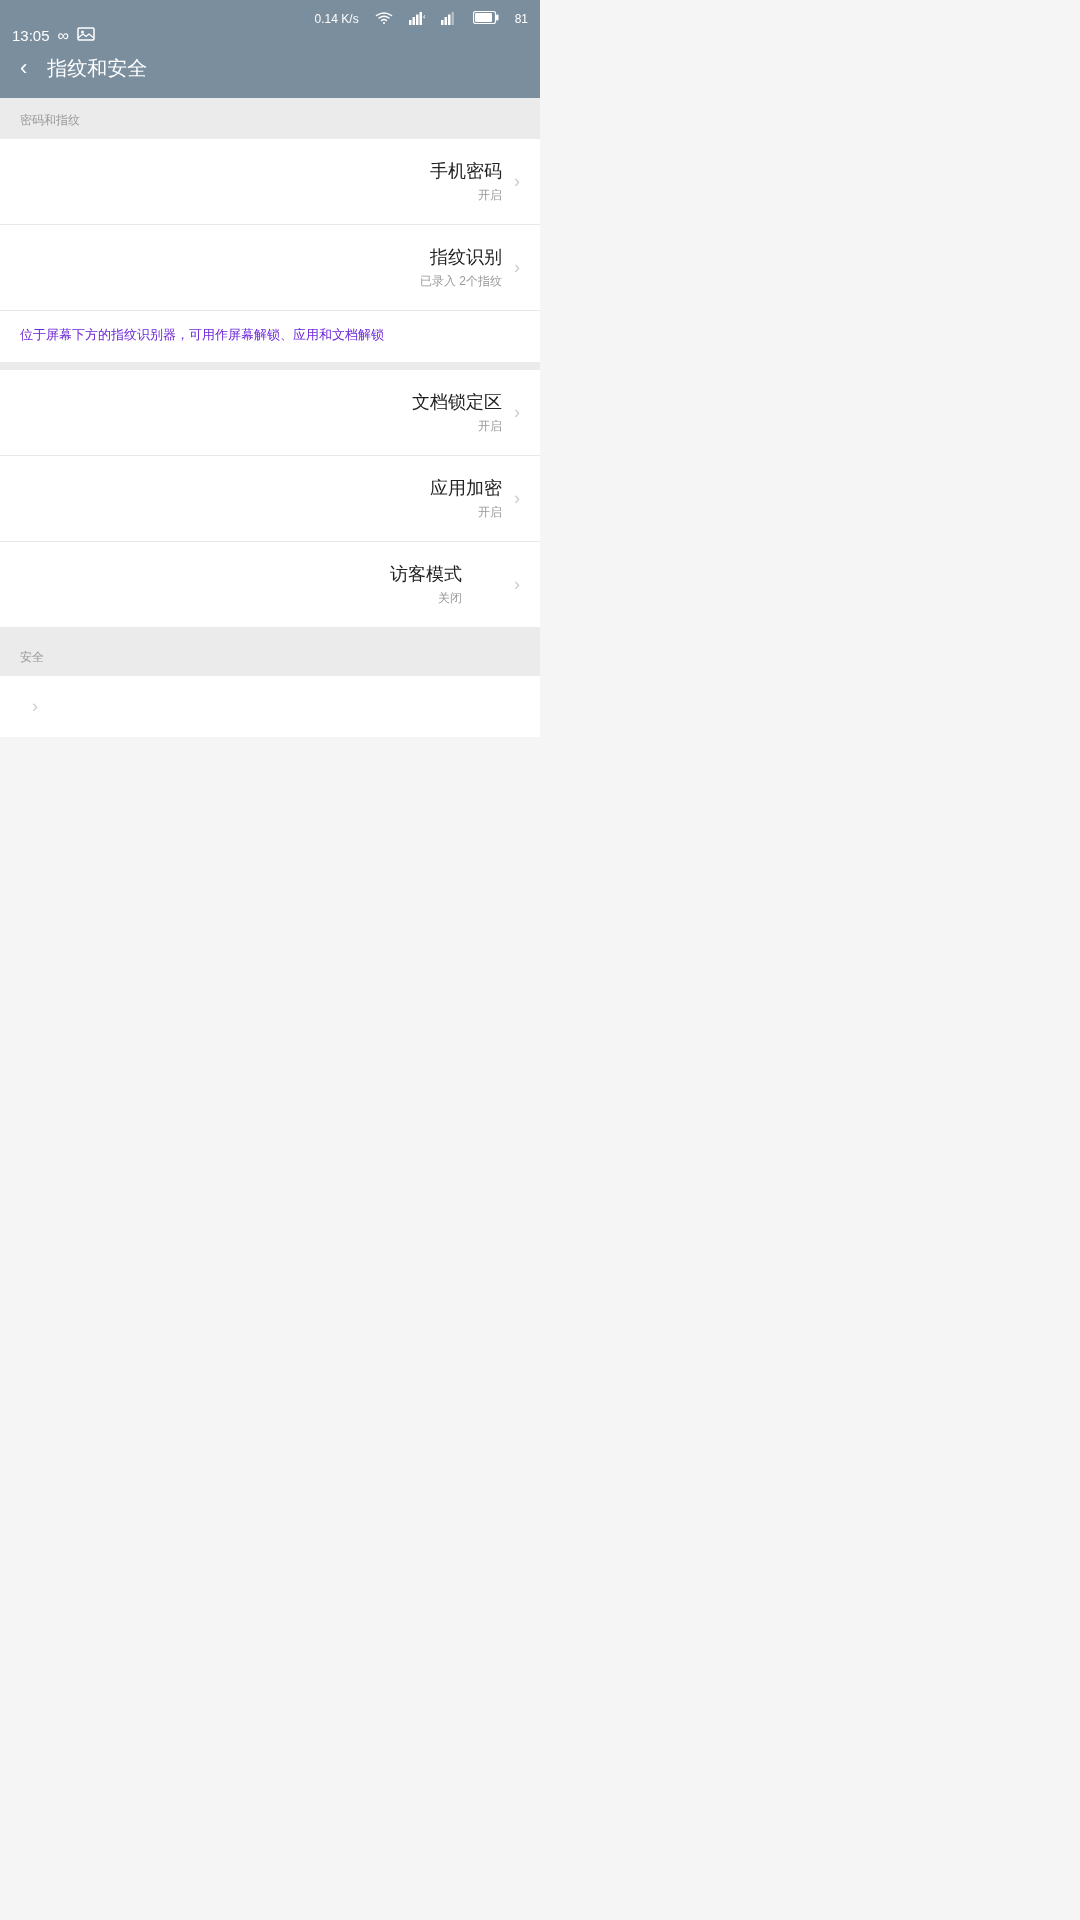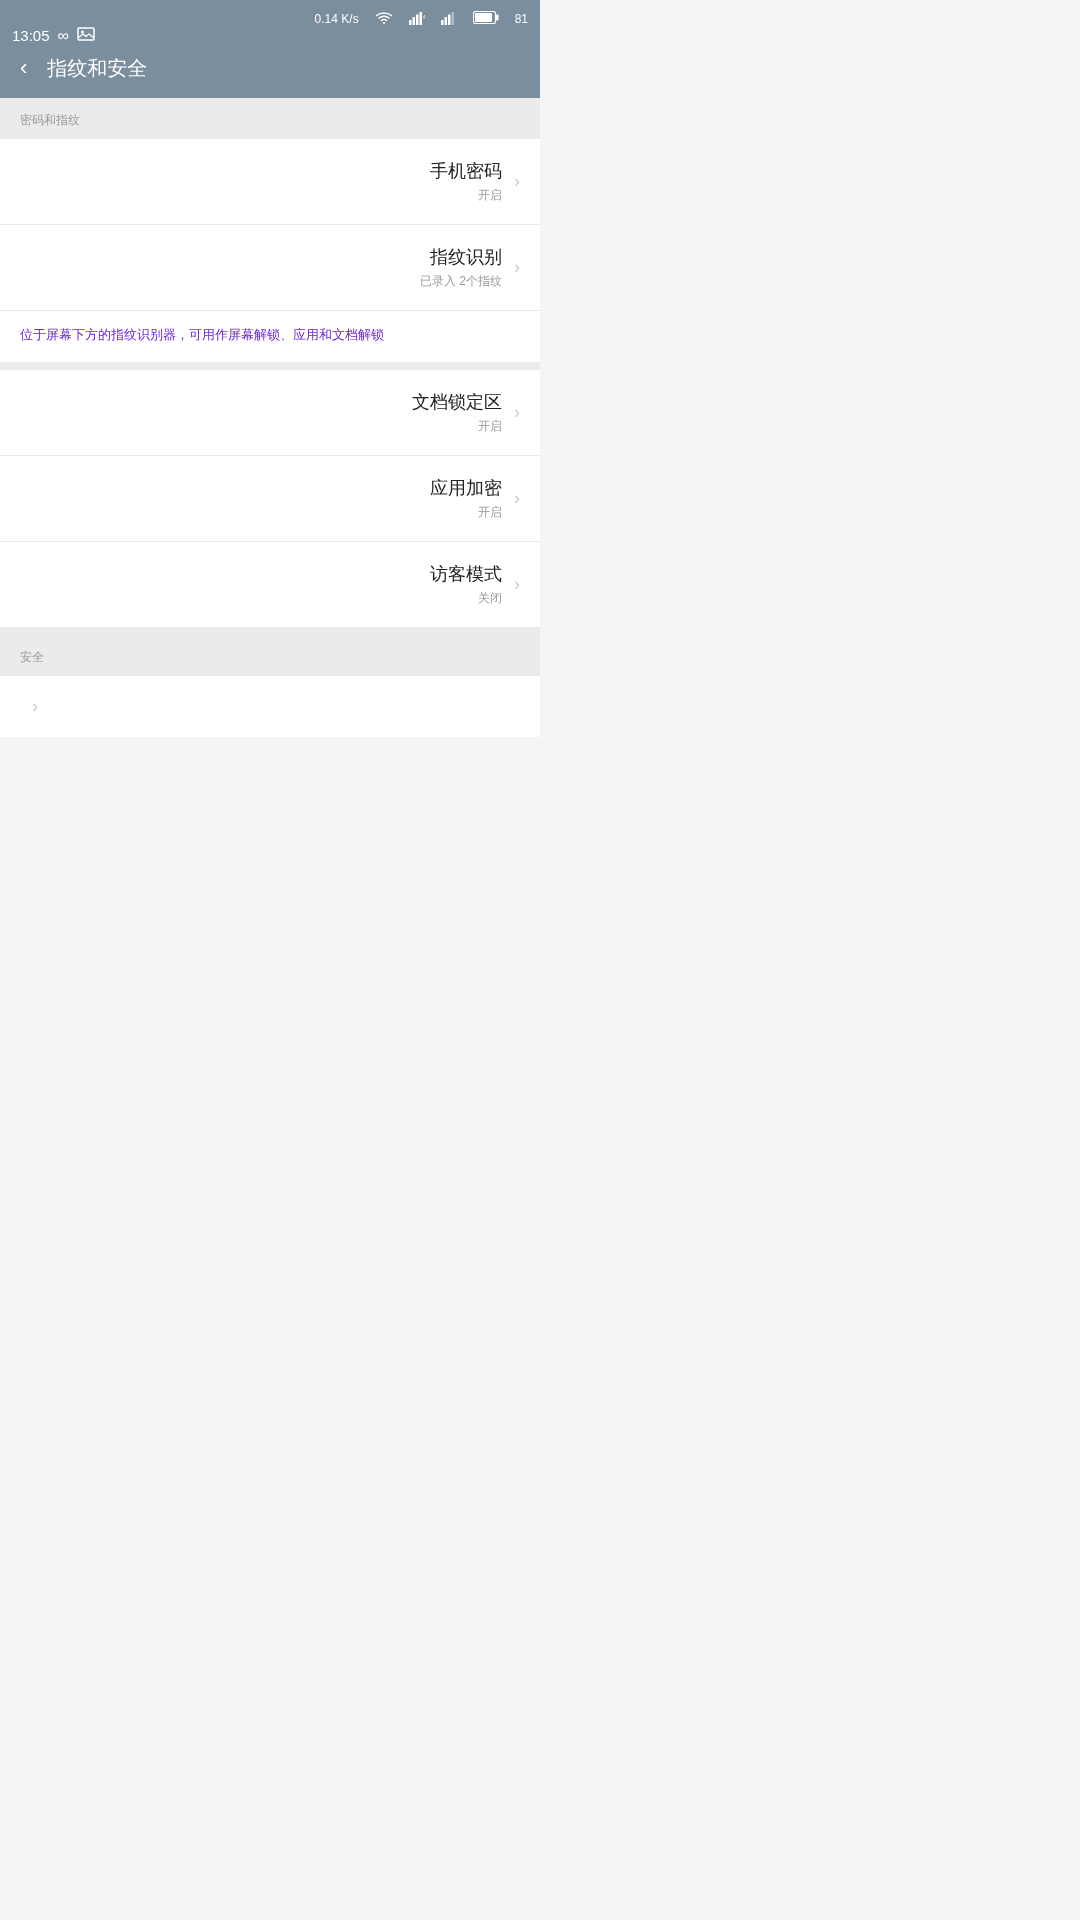--- a/index.html
+++ b/index.html
@@ -91,20 +91,21 @@
       display: flex;
       align-items: center;
       justify-content: space-between;
       border-bottom: 1px solid #e8e8e8;
       cursor: pointer;
       text-align: right;
     }
 
     .menu-item:last-child {
       border-bottom: none;
+      gap: 40px;
     }
 
     .menu-item-content {
       flex: 1;
     }
 
     .menu-item-title {
       font-size: 18px;
       color: #222;
       font-weight: 400;

